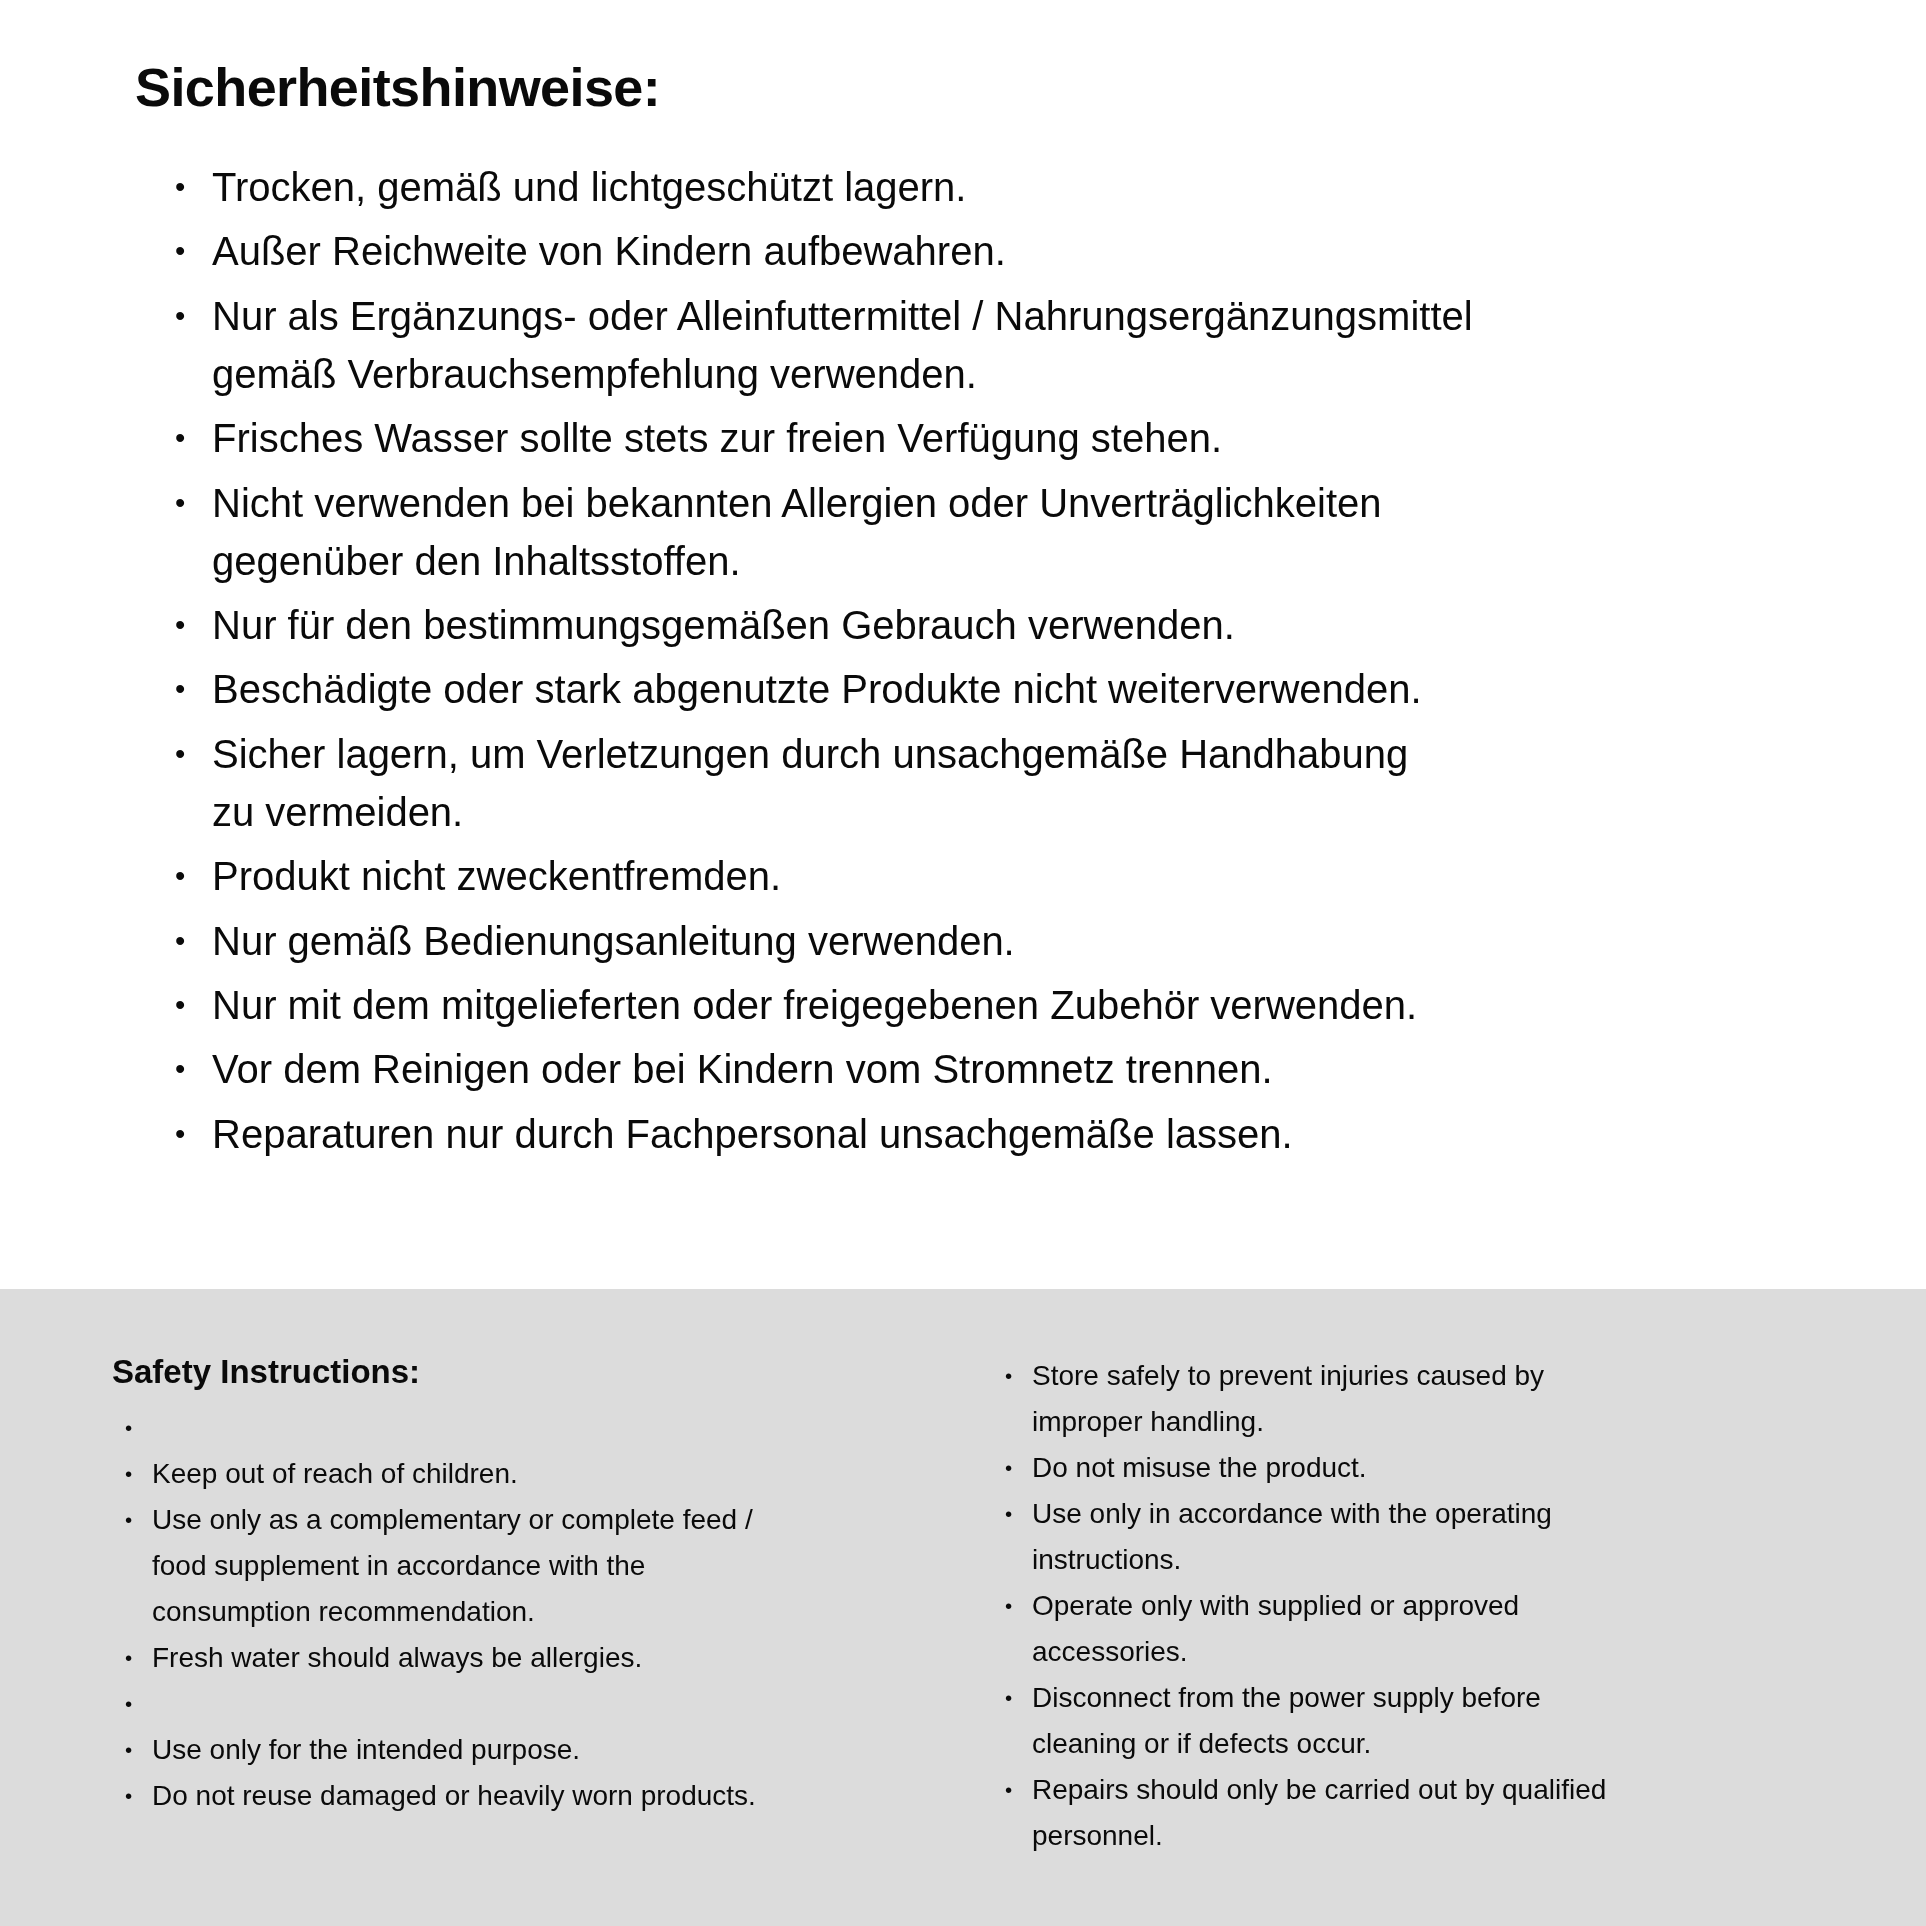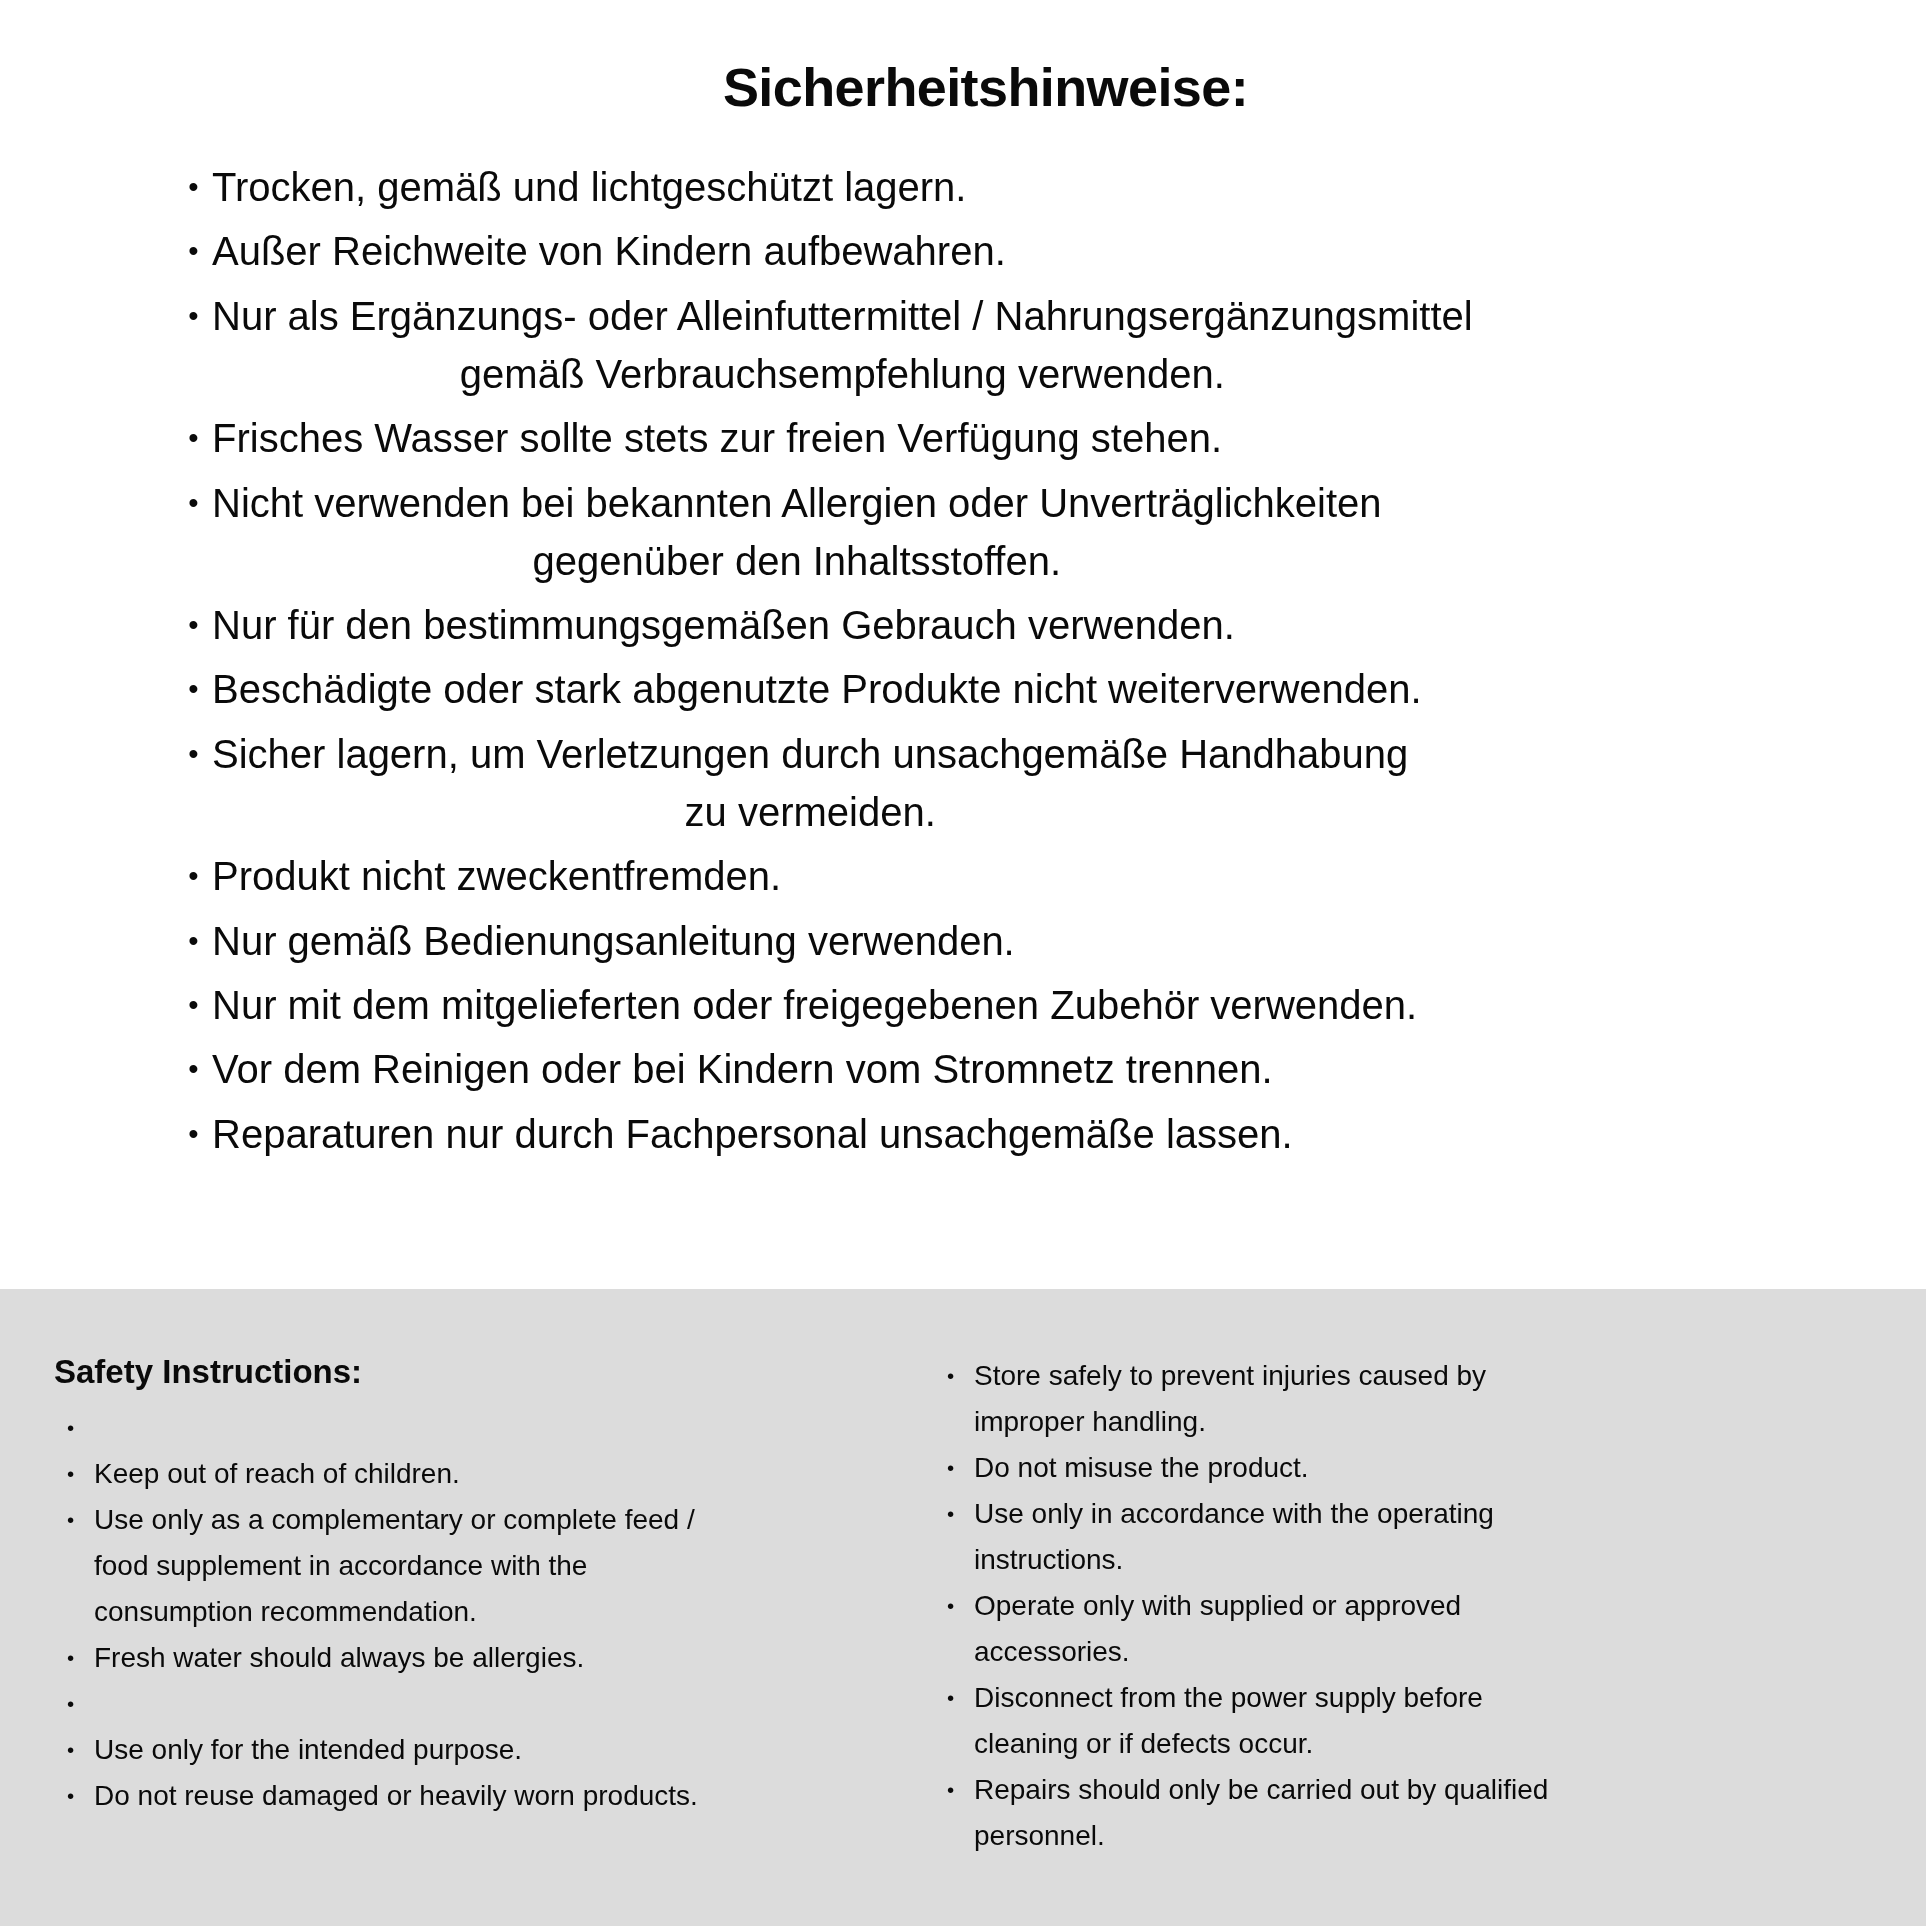--- a/index.html
+++ b/index.html
@@ -13,21 +13,20 @@
     color: #0a0a0a;
     font-family: "Liberation Sans", "DejaVu Sans", sans-serif;
     position: relative;
     overflow: hidden;
   }
 
   
   .german-section {
     box-sizing: border-box;
     padding: 56px 90px 0 135px;
-    text-align: center;
   }
   .german-title {
     font-size: 54px;
     font-weight: 700;
     letter-spacing: -0.6px;
     margin: 0 0 40px 0;
   }
   .g-list {
     margin: 0;
     padding: 0 0 0 40px;
@@ -51,21 +50,21 @@
 
   
   .english-section {
     position: absolute;
     left: 0;
     top: 1289px;
     width: 1926px;
     height: 638px;
     background: #dcdcdc;
     box-sizing: border-box;
-    padding: 64px 26px 0 54px;
+    padding: 64px 26px 0 112px;
     display: flex;
     align-items: flex-start;
   }
   .col-left {
     width: 854px;
     flex: 0 0 854px;
   }
   .col-right {
     margin-left: 39px;
     flex: 1 1 auto;

